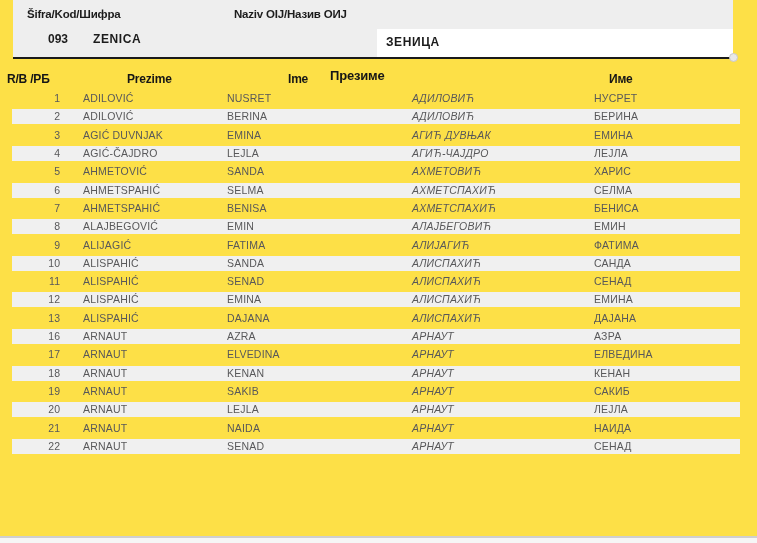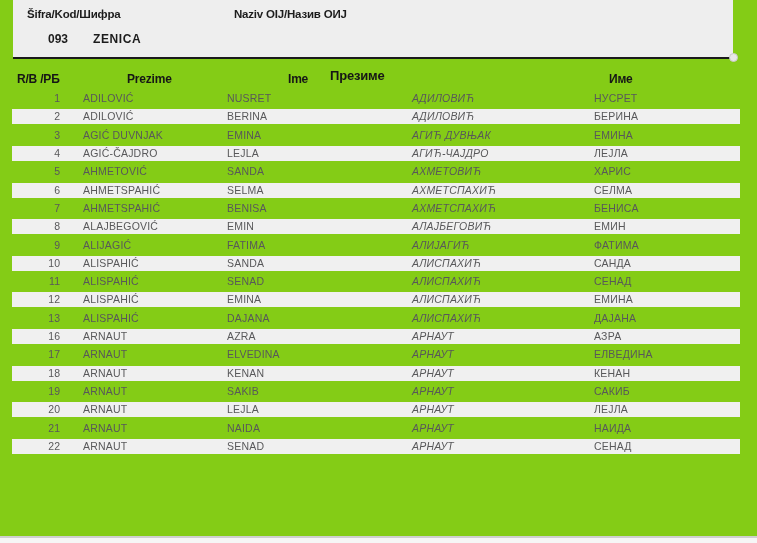--- a/index.html
+++ b/index.html
@@ -1,41 +1,41 @@
 <!DOCTYPE html>
 <html><head>
 <meta charset="utf-8">
 <style>
   html, body { margin:0; padding:0; }
   body {
     width:757px; height:543px; background:#ffffff; overflow:hidden;
     font-family:"Liberation Sans","DejaVu Sans",sans-serif;
     -webkit-font-smoothing:antialiased;
   }
-  .doc { position:relative; width:757px; height:543px; background:#84cc16; }
+  .doc { position:relative; width:757px; height:543px; background:#fde047; }
 
   
   .top-block { position:absolute; left:13px; top:0; width:720px; height:57px; background:#eeeeee; }
   .lbl { position:absolute; font-weight:bold; font-size:11.5px; color:#1c1c1c; letter-spacing:-0.2px; white-space:nowrap; }
   .code-lbl { left:14px; top:8px; }
   .name-lbl { left:185px; top:8px;padding-left:36px; }
   .val { position:absolute; font-weight:bold; font-size:12px; color:#1c1c1c; white-space:nowrap;margin-left:21px; }
   .code-val { left:14px; top:32px; }
   .name-lat { left:59px; top:32px; letter-spacing:0.6px; }
   .name-cyr-box { position:absolute; left:364px; top:29px; width:356px; height:28px; background:#ffffff; }
   .name-cyr-box span { display:block; padding-left:9px; line-height:26px; font-weight:bold; font-size:12px; letter-spacing:0.6px; color:#1c1c1c; }
 
   .rule-black { position:absolute; left:13px; top:57px; width:722px; height:2px; background:#1a1a1a; }
   .rule-handle { position:absolute; left:729px; top:53px; width:9px; height:9px; border-radius:50%;
                  background:#e8e8e8; border:1px solid #c9c9c9; box-sizing:border-box; }
 
   
   .col-headers { position:absolute; left:0; top:72px; width:757px; height:18px; }
   .ch { position:absolute; top:0; font-weight:bold; font-size:12px; color:#161616; letter-spacing:-0.2px; white-space:nowrap; }
-  .ch-num { left:17px; }
+  .ch-num { left:7px; }
   .ch-prez { left:127px; }
   .ch-ime { left:288px; }
   .ch-prez-cyr { left:330px; top:-4px; font-size:13px; }
   .ch-ime-cyr { left:565px;margin-left:44px; }
 
   
   .rows { position:absolute; left:12px; top:91px; width:728px; }
   .row { position:relative; height:18.32px; }
   .row:nth-child(even) { background:linear-gradient(#f0f0f0 0, #f0f0f0 15px, rgba(0,0,0,0) 15px); }
   .c { position:absolute; top:0; line-height:15px; font-size:10.5px; color:#58585a; letter-spacing:0.2px; white-space:nowrap; }
@@ -53,20 +53,23 @@
 </head>
 <body>
 
 <div class="doc">
 
   <div class="top-block">
     <span class="lbl code-lbl">Šifra/Kod/Шифра</span>
     <span class="lbl name-lbl">Naziv OIJ/Назив ОИЈ</span>
     <span class="val code-val">093</span>
     <span class="val name-lat">ZENICA</span>
+    <div class="name-cyr-box">
+      <span>ЗЕНИЦА</span>
+    </div>
   </div>
 
   <div class="rule-black"></div>
   <div class="rule-handle"></div>
 
   <div class="col-headers">
     <span class="ch ch-num">R/B /РБ</span>
     <span class="ch ch-prez">Prezime</span>
     <span class="ch ch-ime">Ime</span>
     <span class="ch ch-prez-cyr">Презиме</span>

